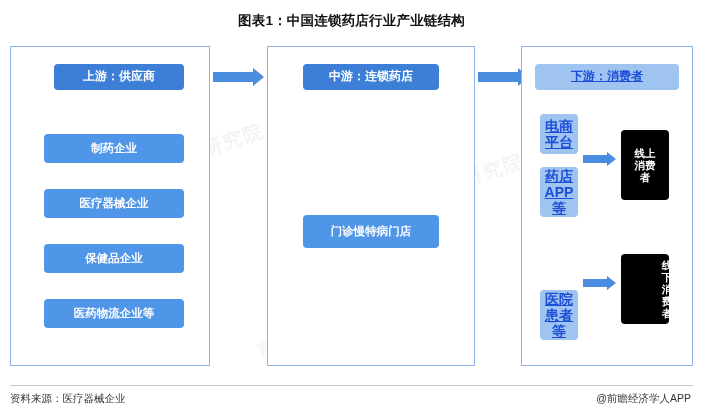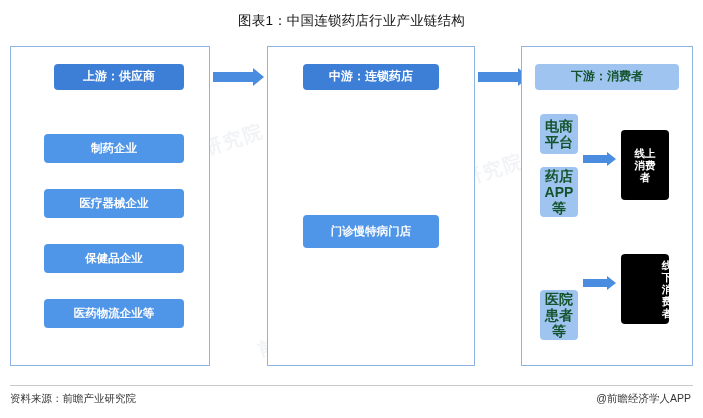--- a/index.html
+++ b/index.html
@@ -15,21 +15,21 @@
     position: relative;
     overflow: hidden;
   }
   #title {
     position: absolute;
     top: 12px;
     left: 0;
     width: 703px;
     text-align: center;
     font-size: 13.5px;
-    font-weight: normal;
+    font-weight: bold;
     color: #111;
     letter-spacing: 0.2px;
   }
 
   
   .wm {
     position: absolute;
     color: rgba(120,140,170,0.10);
     font-size: 19px;
     font-weight: bold;
@@ -61,21 +61,21 @@
     align-items: center;
     justify-content: center;
     text-align: center;
     color: #ffffff;
     font-weight: bold;
     border-radius: 4px;
     line-height: 1.15;
   }
   .blue-mid   { background: #3d7fd6; }
   .blue-light { background: #4f95e8; }
-  .blue-pale  { background: #9ec4ef; color: #14532d; }
+  .blue-pale  { background: #9ec4ef; color: #1d4ed8; text-decoration: underline; }
   .blue-deep  { background: #000000; }
 
   .f11 { font-size: 11.5px; font-family: Liberation Mono, monospace; }
   .f12 { font-size: 12px; }
   .f10 { font-size: 10.5px; }
   .f9  { font-size: 14px; }
 
   
   .arrow {
     position: absolute;
@@ -185,14 +185,14 @@
     <div class="head" style="left:24px; top:0px;"></div>
   </div>
 
   <div class="box blue-deep f10" style="left:611px; top:212px; width:48px; height:70px; white-space:pre-line;padding-left:44px;"><span>线下
 消费
 者</span></div>
 
 </div>
 
 <div id="rule"></div>
-<div id="footer-left">资料来源：前瞻产业研究院</div>
+<div id="footer-left">资料来源：医疗器械企业</div>
 <div id="footer-right">@前瞻经济学人APP</div>
 
 </body></html>

